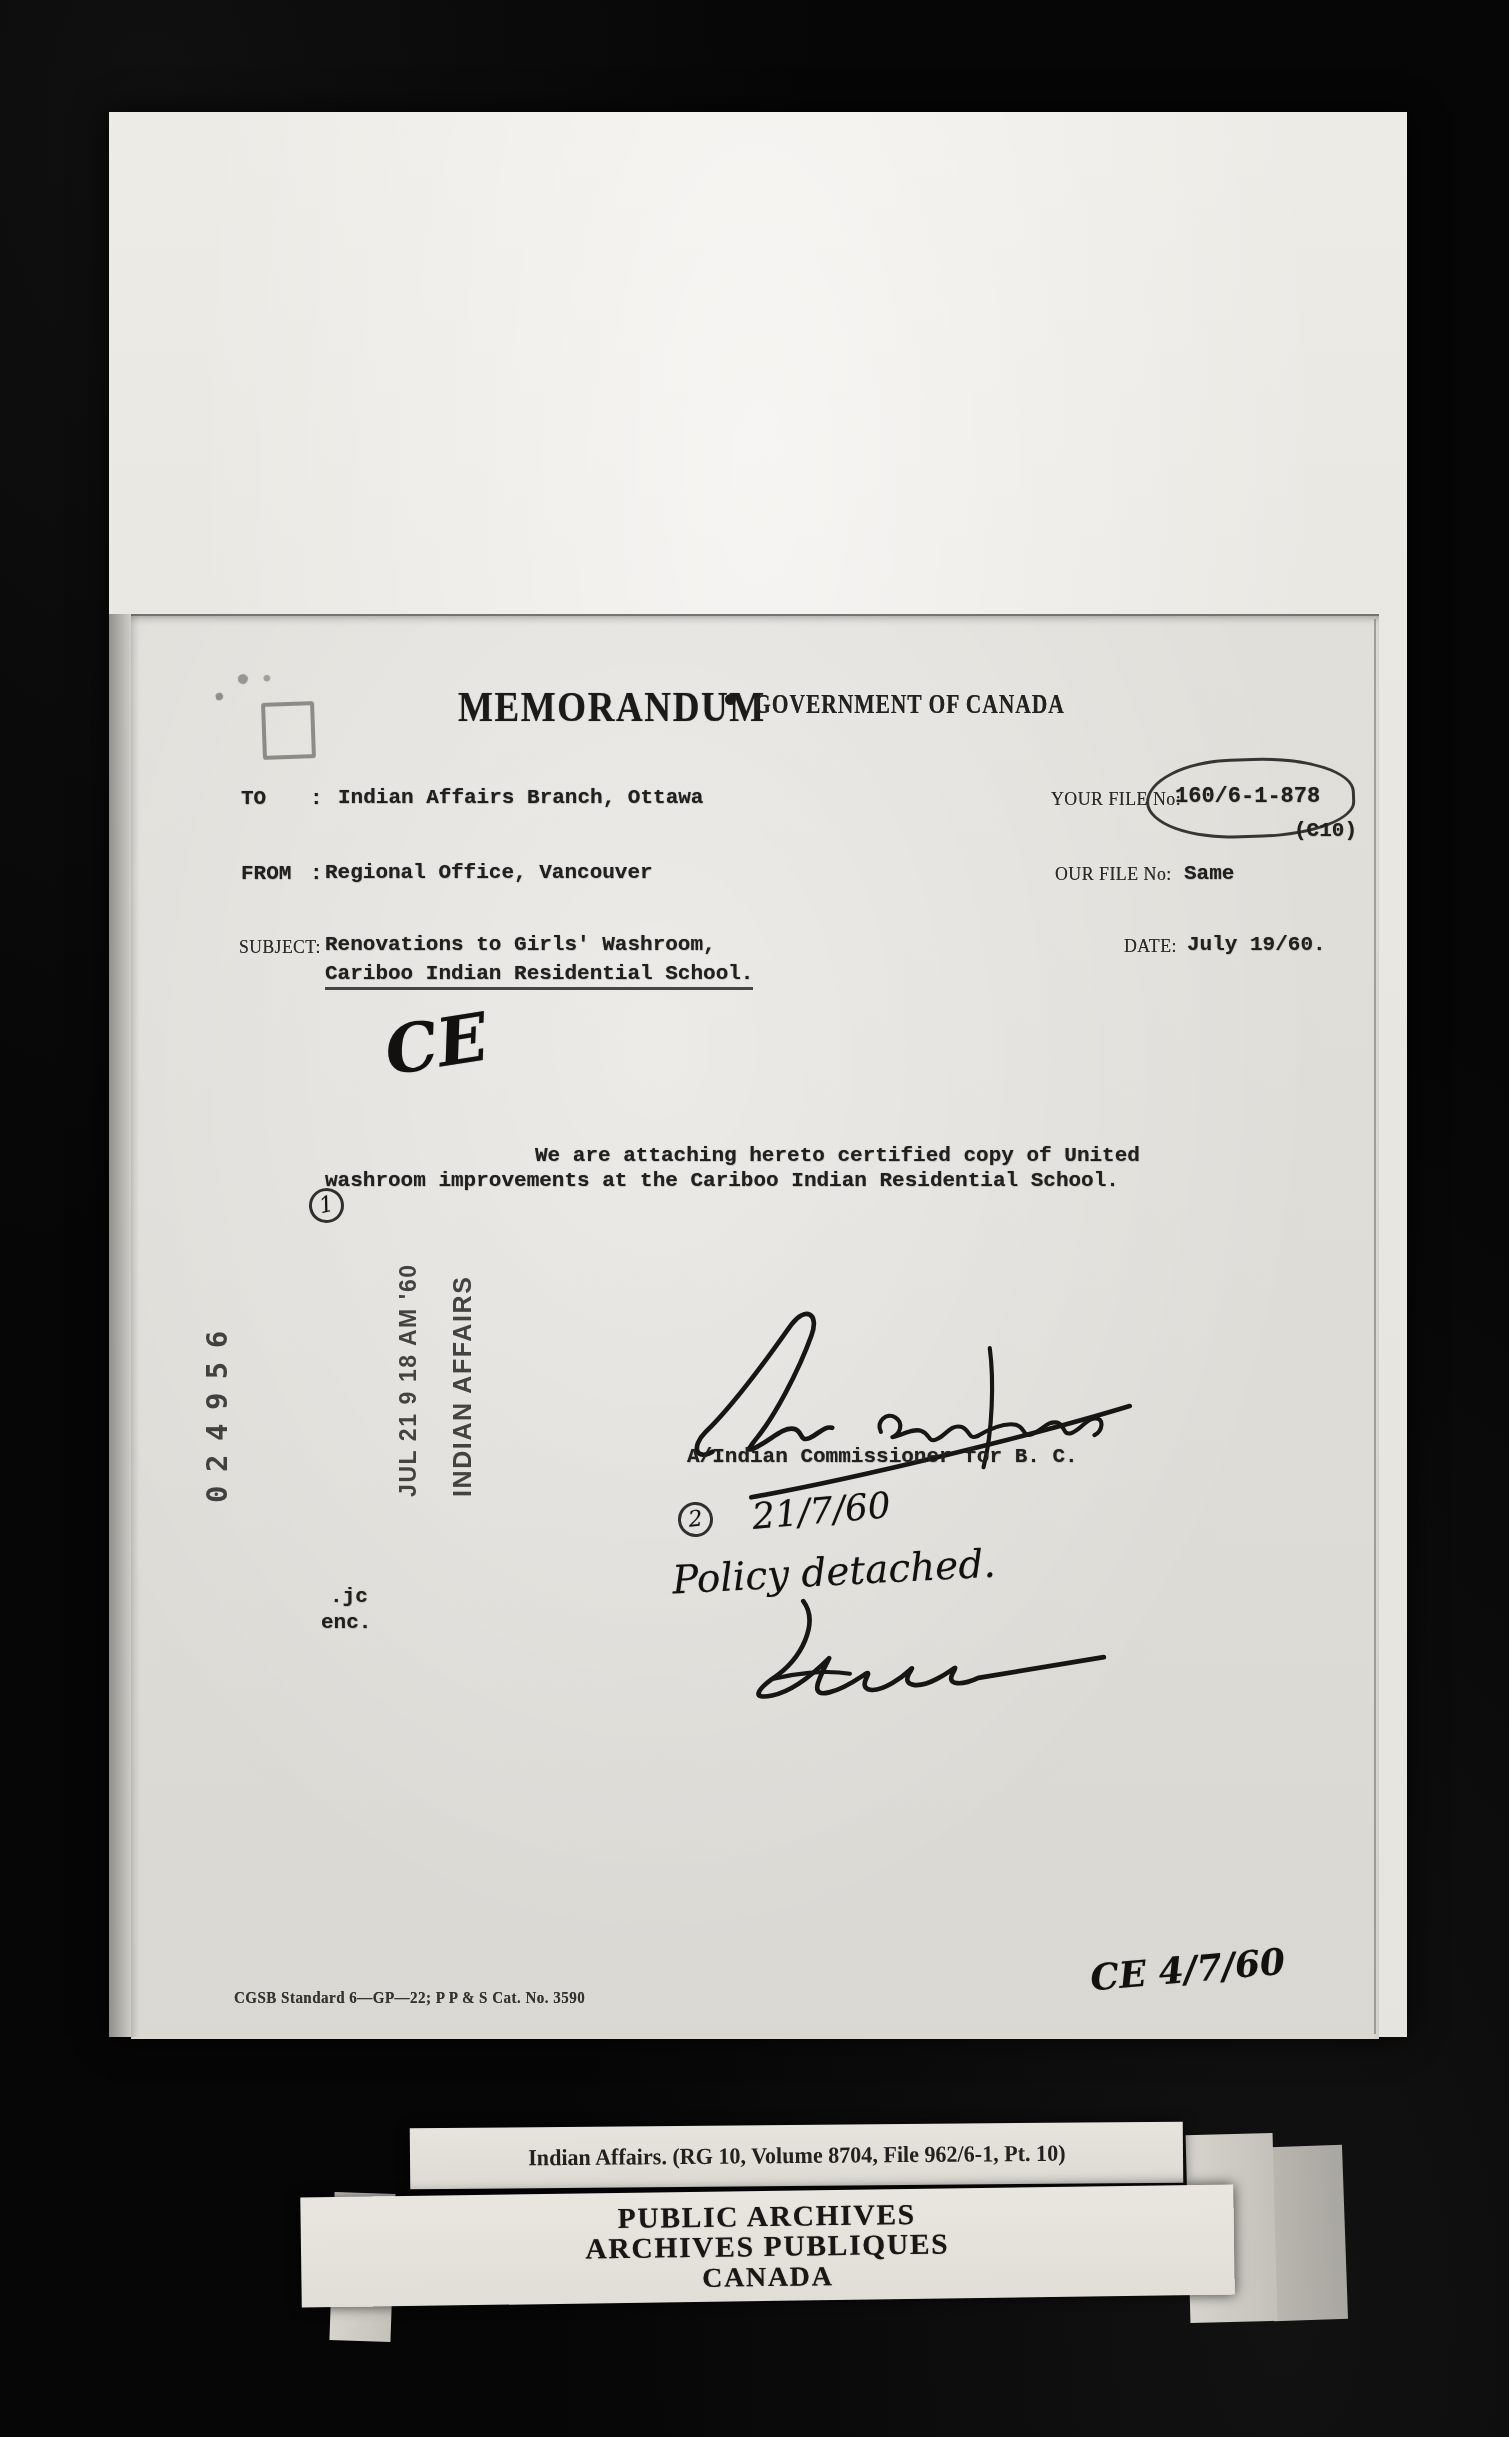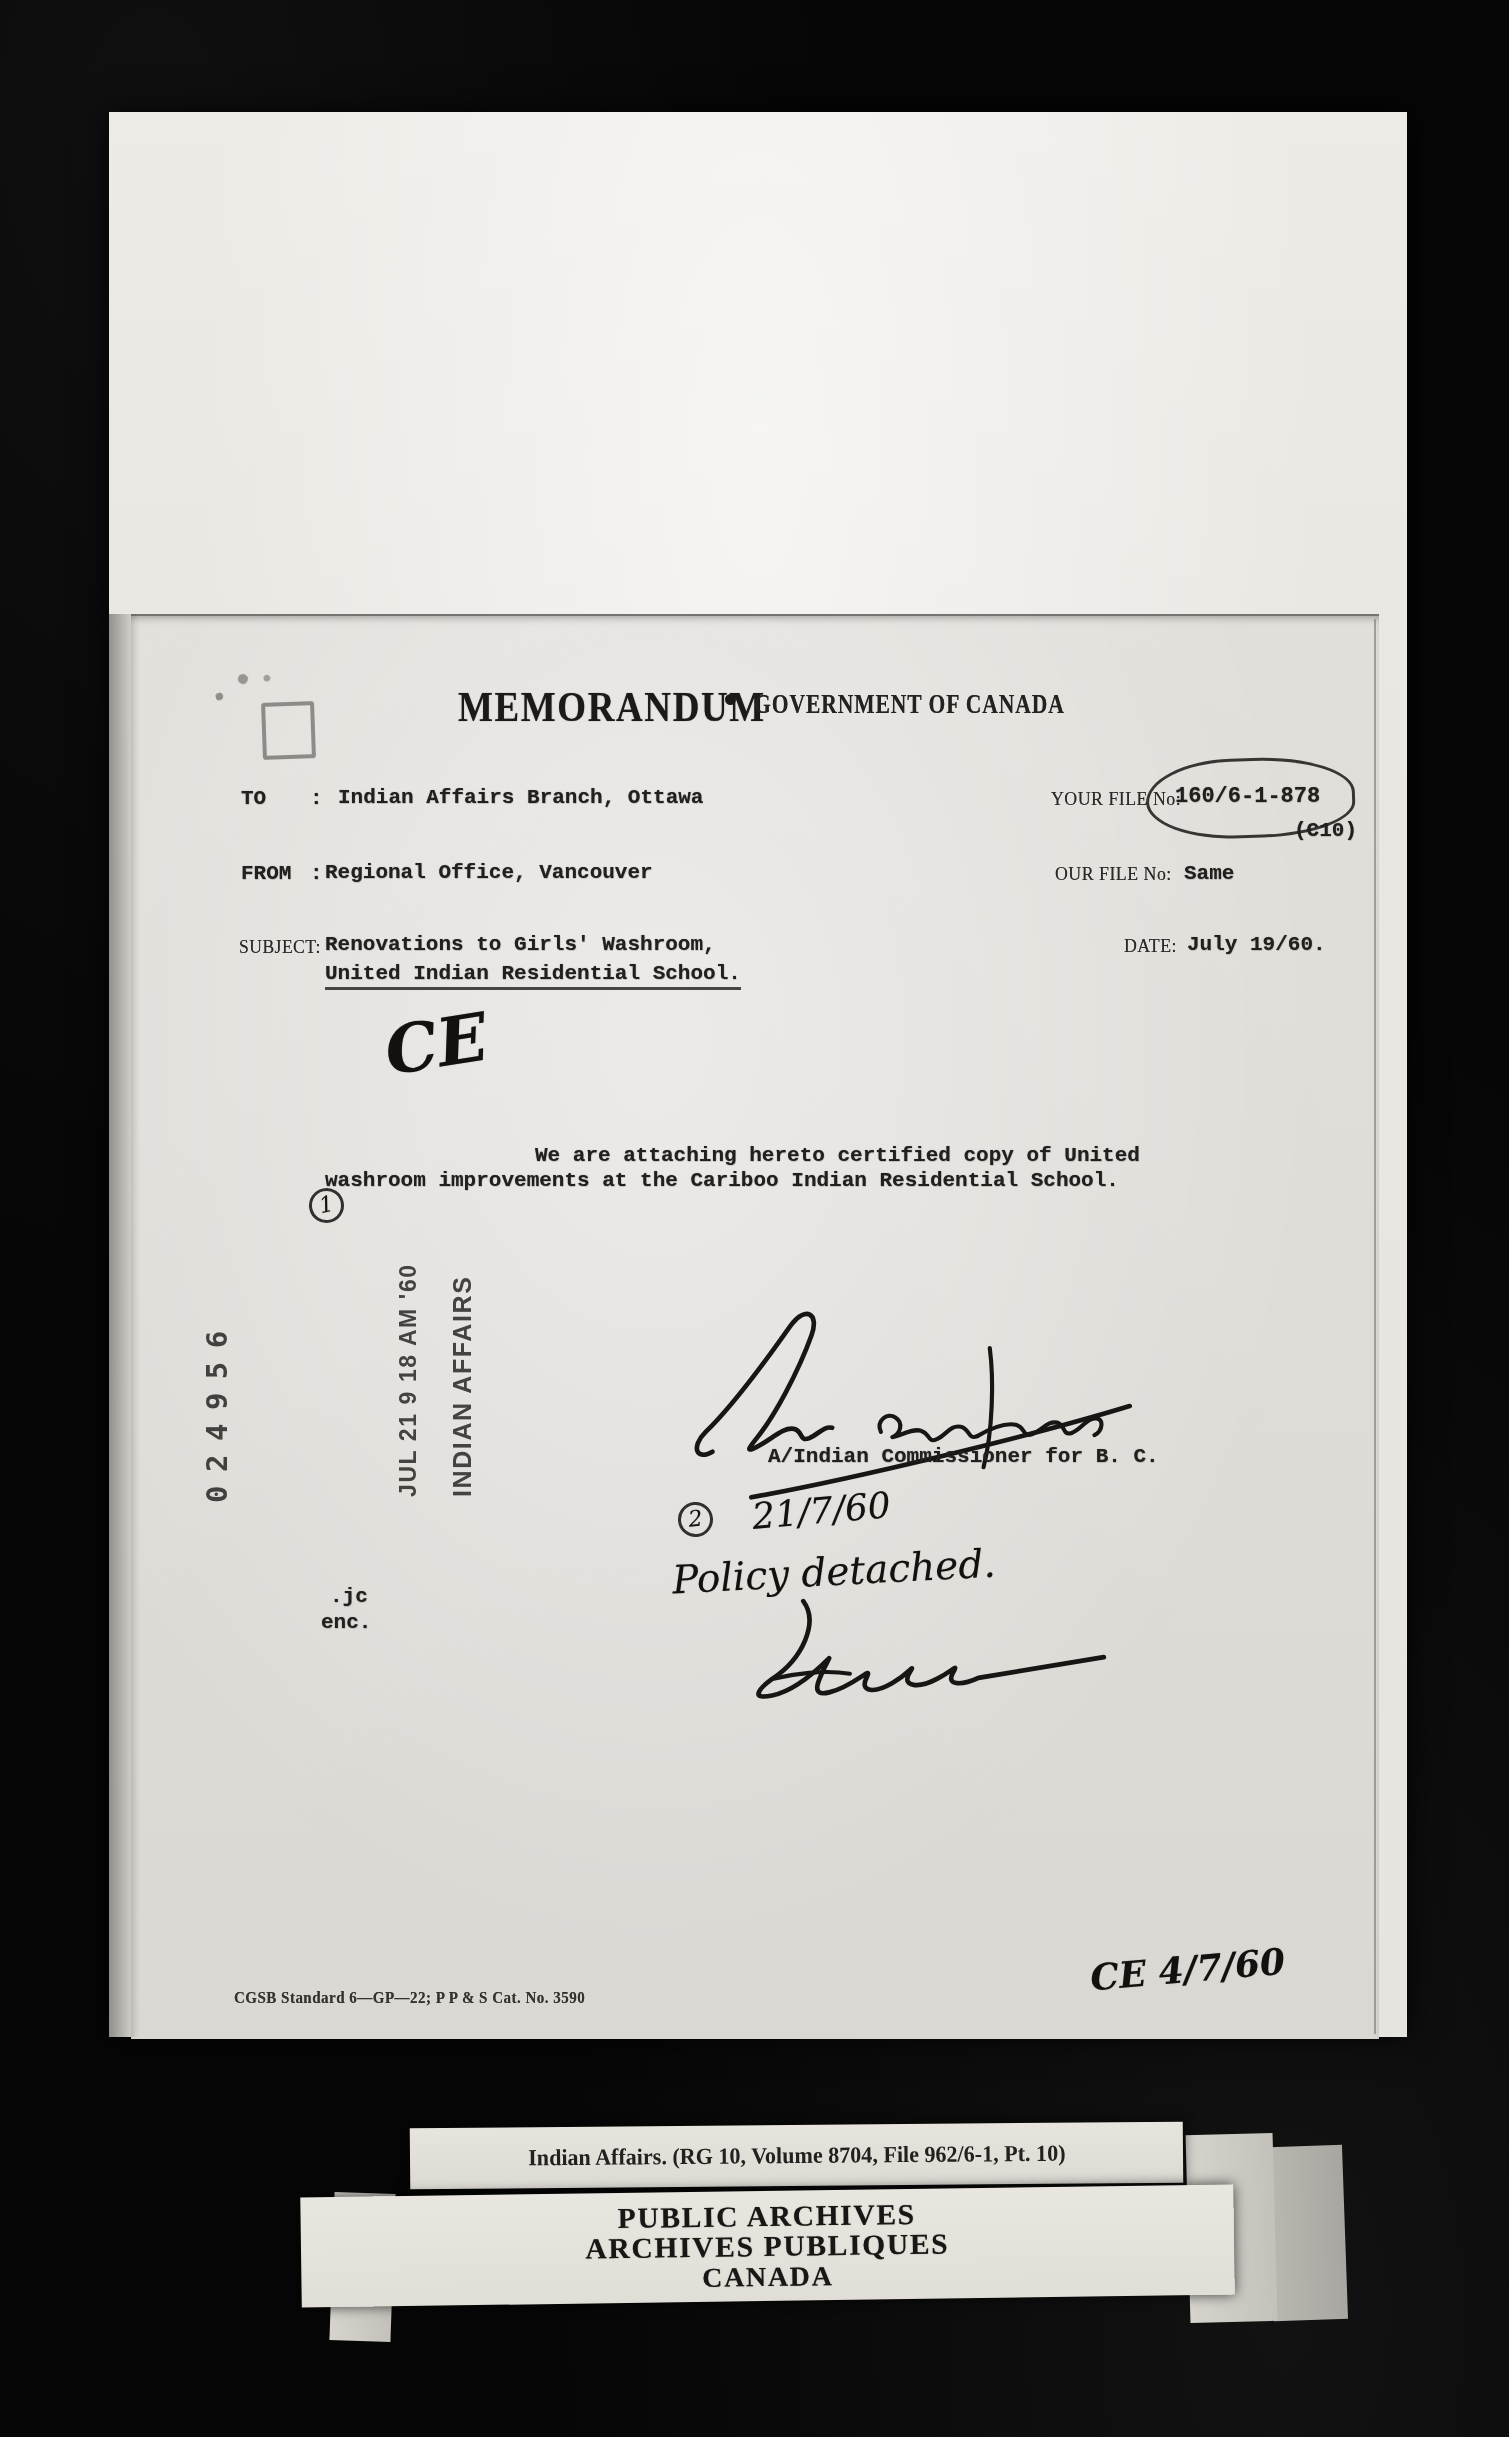--- a/index.html
+++ b/index.html
@@ -112,21 +112,21 @@
   <div class="abs tw" style="left:1294px;top:819px;font-size:21px;">(C10)</div>
 
   <div class="abs tw" style="left:241px;top:862px;font-size:21px;">FROM</div>
   <div class="abs tw" style="left:310px;top:862px;font-size:21px;">:</div>
   <div class="abs tw" style="left:325px;top:861px;font-size:21px;">Regional Office, Vancouver</div>
   <div class="abs printlabel" style="left:1055px;top:863px;font-size:19px;">OUR FILE No:</div>
   <div class="abs tw" style="left:1184px;top:862px;font-size:21px;">Same</div>
 
   <div class="abs printlabel" style="left:239px;top:936px;font-size:18.7px;">SUBJECT:</div>
   <div class="abs tw" style="left:325px;top:933px;font-size:21px;">Renovations to Girls' Washroom,</div>
-  <div class="abs tw underline2" style="left:325px;top:962px;font-size:21px;">United Indian Residential School.</div>
+  <div class="abs tw underline2" style="left:325px;top:962px;font-size:21px;">Cariboo Indian Residential School.</div>
   <div class="abs printlabel" style="left:1124px;top:935px;font-size:19px;">DATE:</div>
   <div class="abs tw" style="left:1187px;top:933px;font-size:21px;">July 19/60.</div>
 
   <div class="abs hand" style="left:385px;top:1005px;font-size:66px;font-weight:700;transform:rotate(-9deg);">CE</div>
 
   <div class="abs" style="left:325px;top:1143px;width:850px;">
     <div class="tw" style="font-size:21px;line-height:25.4px;text-indent:210px;">We are attaching hereto certified copy of United</div>
     <div class="tw" style="font-size:21px;line-height:25.4px;">washroom improvements at the Cariboo Indian Residential School.</div>
   </div>
   <div class="abs hand num-circle" style="left:309px;top:1188px;transform:rotate(-12deg);">1</div>
@@ -135,21 +135,21 @@
   <div class="abs stamp-rot datestamp" style="left:395px;top:1497px;font-size:23px;letter-spacing:1.6px;">JUL 21  9 18 AM '60</div>
   <div class="abs stamp-rot datestamp" style="left:448px;top:1497px;font-size:25px;letter-spacing:1.6px;">INDIAN AFFAIRS</div>
 
   <svg class="ink" style="left:658px;top:1296px;" width="508" height="218" viewBox="0 0 980 420">
     <path d="M105 300 C75 318 62 292 92 262 C160 196 230 92 258 54 C284 20 312 32 296 76 C270 148 224 232 192 272 C176 292 170 300 184 294 C216 280 240 252 262 256 C280 259 272 282 292 274 C310 266 320 250 336 254" stroke-width="9"></path>
     <path d="M430 262 C420 240 442 224 458 234 C474 244 468 266 452 272 C472 268 492 254 508 260 C526 266 520 284 538 276 C556 268 564 248 584 252 C602 256 598 278 616 270" stroke-width="8"></path>
     <path d="M640 100 C648 160 646 260 628 330" stroke-width="8"></path>
     <path d="M616 270 C640 256 668 244 690 248 C710 252 702 274 722 266 C742 258 752 240 770 244 C786 248 780 270 798 264 C818 256 824 238 842 236 C862 234 858 260 842 268" stroke-width="8"></path>
     <path d="M180 388 C380 352 720 270 910 212" stroke-width="9"></path>
   </svg>
-  <div class="abs tw" style="left:768px;top:1445px;font-size:21px;">A/Indian Commissioner for B. C.</div>
+  <div class="abs tw" style="left:687px;top:1445px;font-size:21px;">A/Indian Commissioner for B. C.</div>
 
   <div class="abs hand num-circle" style="left:678px;top:1502px;transform:rotate(-6deg);">2</div>
   <div class="abs hand" style="left:752px;top:1490px;font-size:36px;transform:rotate(-5deg);">21/7/60</div>
   <div class="abs hand" style="left:672px;top:1549px;font-size:39px;transform:rotate(-3deg);">Policy detached.</div>
   <svg class="ink" style="left:741px;top:1596px;" width="394" height="114" viewBox="0 0 760 220">
     <path d="M120 10 C150 50 120 120 60 160 C30 182 20 200 60 192 C100 184 140 150 170 120 C150 160 130 196 170 186 C220 174 256 130 242 158 C228 186 258 188 292 168 C326 148 338 126 324 150 C310 176 344 178 378 160 C412 142 420 128 408 150 C396 174 428 172 458 158 L700 118" stroke-width="9"></path>
     <path d="M60 160 C100 150 160 142 210 150" stroke-width="8"></path>
   </svg>
 
   <div class="abs tw" style="left:330px;top:1585px;font-size:21px;">.jc</div>

